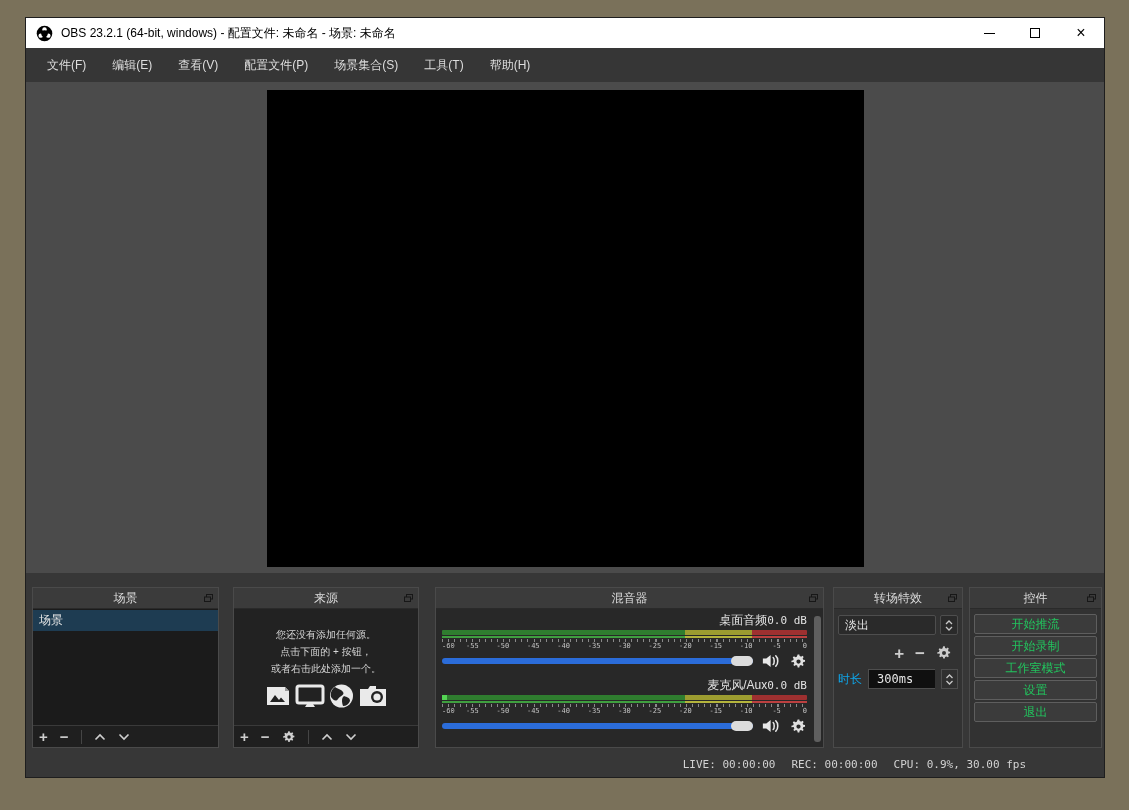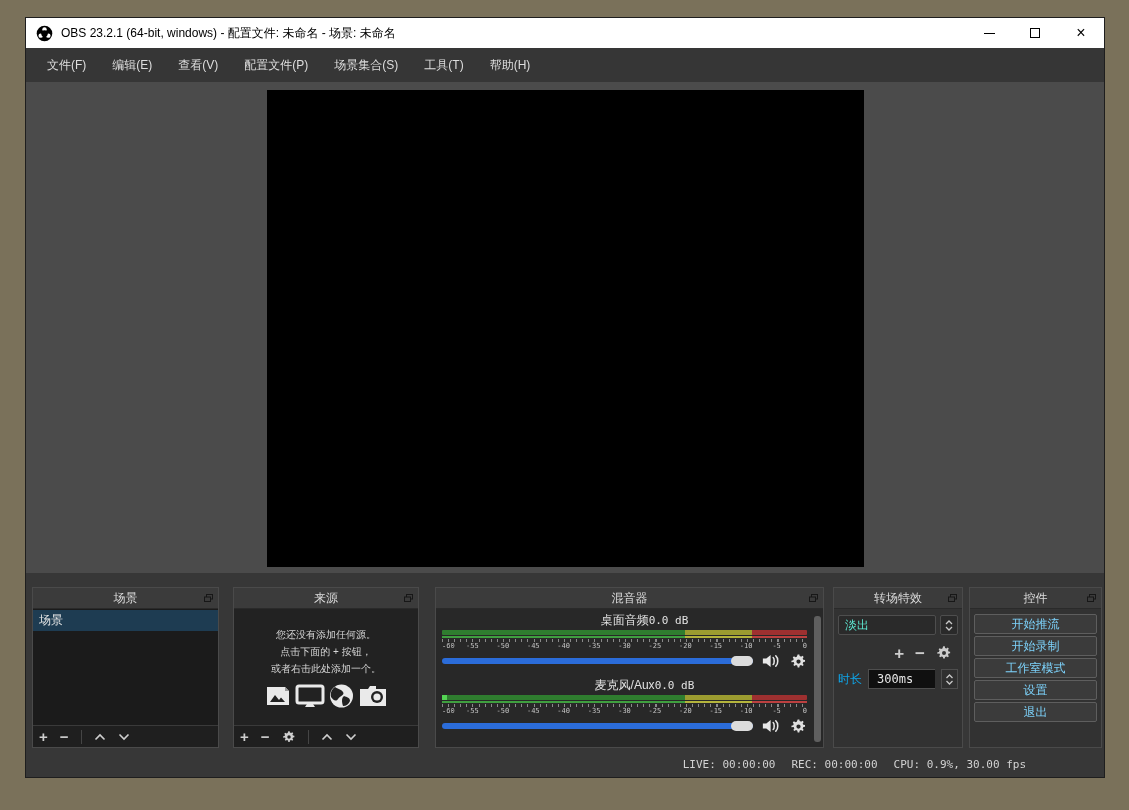--- a/index.html
+++ b/index.html
@@ -59,21 +59,21 @@
   .sources-empty { flex:1; background:#222222; display:flex; flex-direction:column;
                    align-items:center; justify-content:center; }
   .empty-line { color:#d6d6d6; font-size:10px; line-height:17px; white-space:nowrap; }
   .src-icons { display:flex; align-items:center; gap:3px; margin-top:6px; }
 
   
   .mixer-body { flex:1; background:#282828; position:relative; padding:3px 16px 0 6px; }
   .mix-scrollbar { position:absolute; right:2px; top:7px; bottom:5px; width:7px;
                    background:#5f5f5f; border-radius:3px; }
   .channel { margin-bottom:7px; }
-  .ch-top { display:flex; justify-content:center; align-items:center; height:17px;margin-left:40px; }
+  .ch-top { display:flex; justify-content:flex-end; align-items:center; height:17px;margin-left:40px; }
   .ch-name { color:#e2e2e2; font-size:12px; }
   .ch-db { color:#e2e2e2; font-size:11px; font-family:"DejaVu Sans Mono", monospace; }
   .meter { position:relative; height:20px; margin-top:1px; }
   .m-thick { height:5px; border-radius:1px;
     background:linear-gradient(90deg,#2f7d2f 0 66.6%,#9c9c30 66.6% 85%,#9e3030 85% 100%); }
   .m-thin { height:2px; margin-top:1px;
     background:linear-gradient(90deg,#3f9f3f 0 66.6%,#b4b43c 66.6% 85%,#bc4040 85% 100%); }
   .m-live { position:absolute; left:0; top:0; width:5px; height:5px; background:#54d454; }
   .m-ticks { height:3px; margin-top:1px;
     background:repeating-linear-gradient(90deg,#8a8a8a 0 1px,transparent 1px 6.1px); }
@@ -84,37 +84,37 @@
   .m-labels span:last-child { transform:translateX(-100%); }
   .ch-ctrl { display:flex; align-items:center; gap:9px; height:18px; margin-top:2px; }
   .slider { flex:1; position:relative; height:10px; }
   .slider .groove { position:absolute; left:0; right:0; top:2px; height:6px; background:#2b6cd9; border-radius:3px; }
   .slider .handle { position:absolute; right:0; top:0; width:22px; height:10px; background:#dcdcdc; border-radius:5px; }
 
   
   .trans-body { flex:1; padding:6px 4px 0 4px; }
   .combo-row { display:flex; gap:4px; }
   .combo-field { flex:1; height:20px; background:#2a2a2a; border:1px solid #4e4e4e; border-radius:2px;
-                 color:#5eead4; font-size:12px; line-height:18px; padding-left:6px; }
+                 color:#e5e5e5; font-size:12px; line-height:18px; padding-left:6px; }
   .stepper { width:18px; height:20px; background:#2a2a2a; border:1px solid #4e4e4e; border-radius:2px;
              display:flex; flex-direction:column; align-items:center; justify-content:center; gap:1px; }
   .pmg-row { display:flex; justify-content:flex-end; align-items:center; gap:11px; padding:8px 6px 0 0; height:28px; }
   .pmg-glyph { color:#cccccc; font-size:17px; line-height:17px; font-weight:bold; }
   .dur-row { display:flex; align-items:center; margin-top:6px; gap:6px; }
   .dur-label { color:#0ea5e9; font-size:12px; flex:0 0 auto; }
   .dur-input { flex:1; height:20px; background:#101010; border:1px solid #4e4e4e; border-right:none;
                color:#e6e6e6; font-size:12px; line-height:18px; padding-left:8px;
                font-family:"DejaVu Sans Mono", monospace; }
   .dur-stepper { width:17px; height:20px; background:#2f2f2f; border:1px solid #4e4e4e;
                  display:flex; flex-direction:column; align-items:center; justify-content:center; gap:1px; }
 
   
   .controls-body { flex:1; padding:5px 4px 0 4px; display:flex; flex-direction:column; gap:2px; }
   .ctl-btn { height:20px; background:#3b3b3b; border:1px solid #5e5e5e; border-radius:2px;
-             color:#7dd3fc; font-size:12px; display:flex; align-items:center; justify-content:center; }
+             color:#22c55e; font-size:12px; display:flex; align-items:center; justify-content:center; }
 
   
   .statusbar { position:absolute; left:0; bottom:0; width:100%; height:26px; background:#373737;
                display:flex; align-items:center; justify-content:flex-end; gap:16px; padding-right:78px;
                font-family:"DejaVu Sans Mono", monospace; font-size:11px; color:#d2d2d2; }
   svg { display:block; }
 </style>
 </head>
 <body>
 

